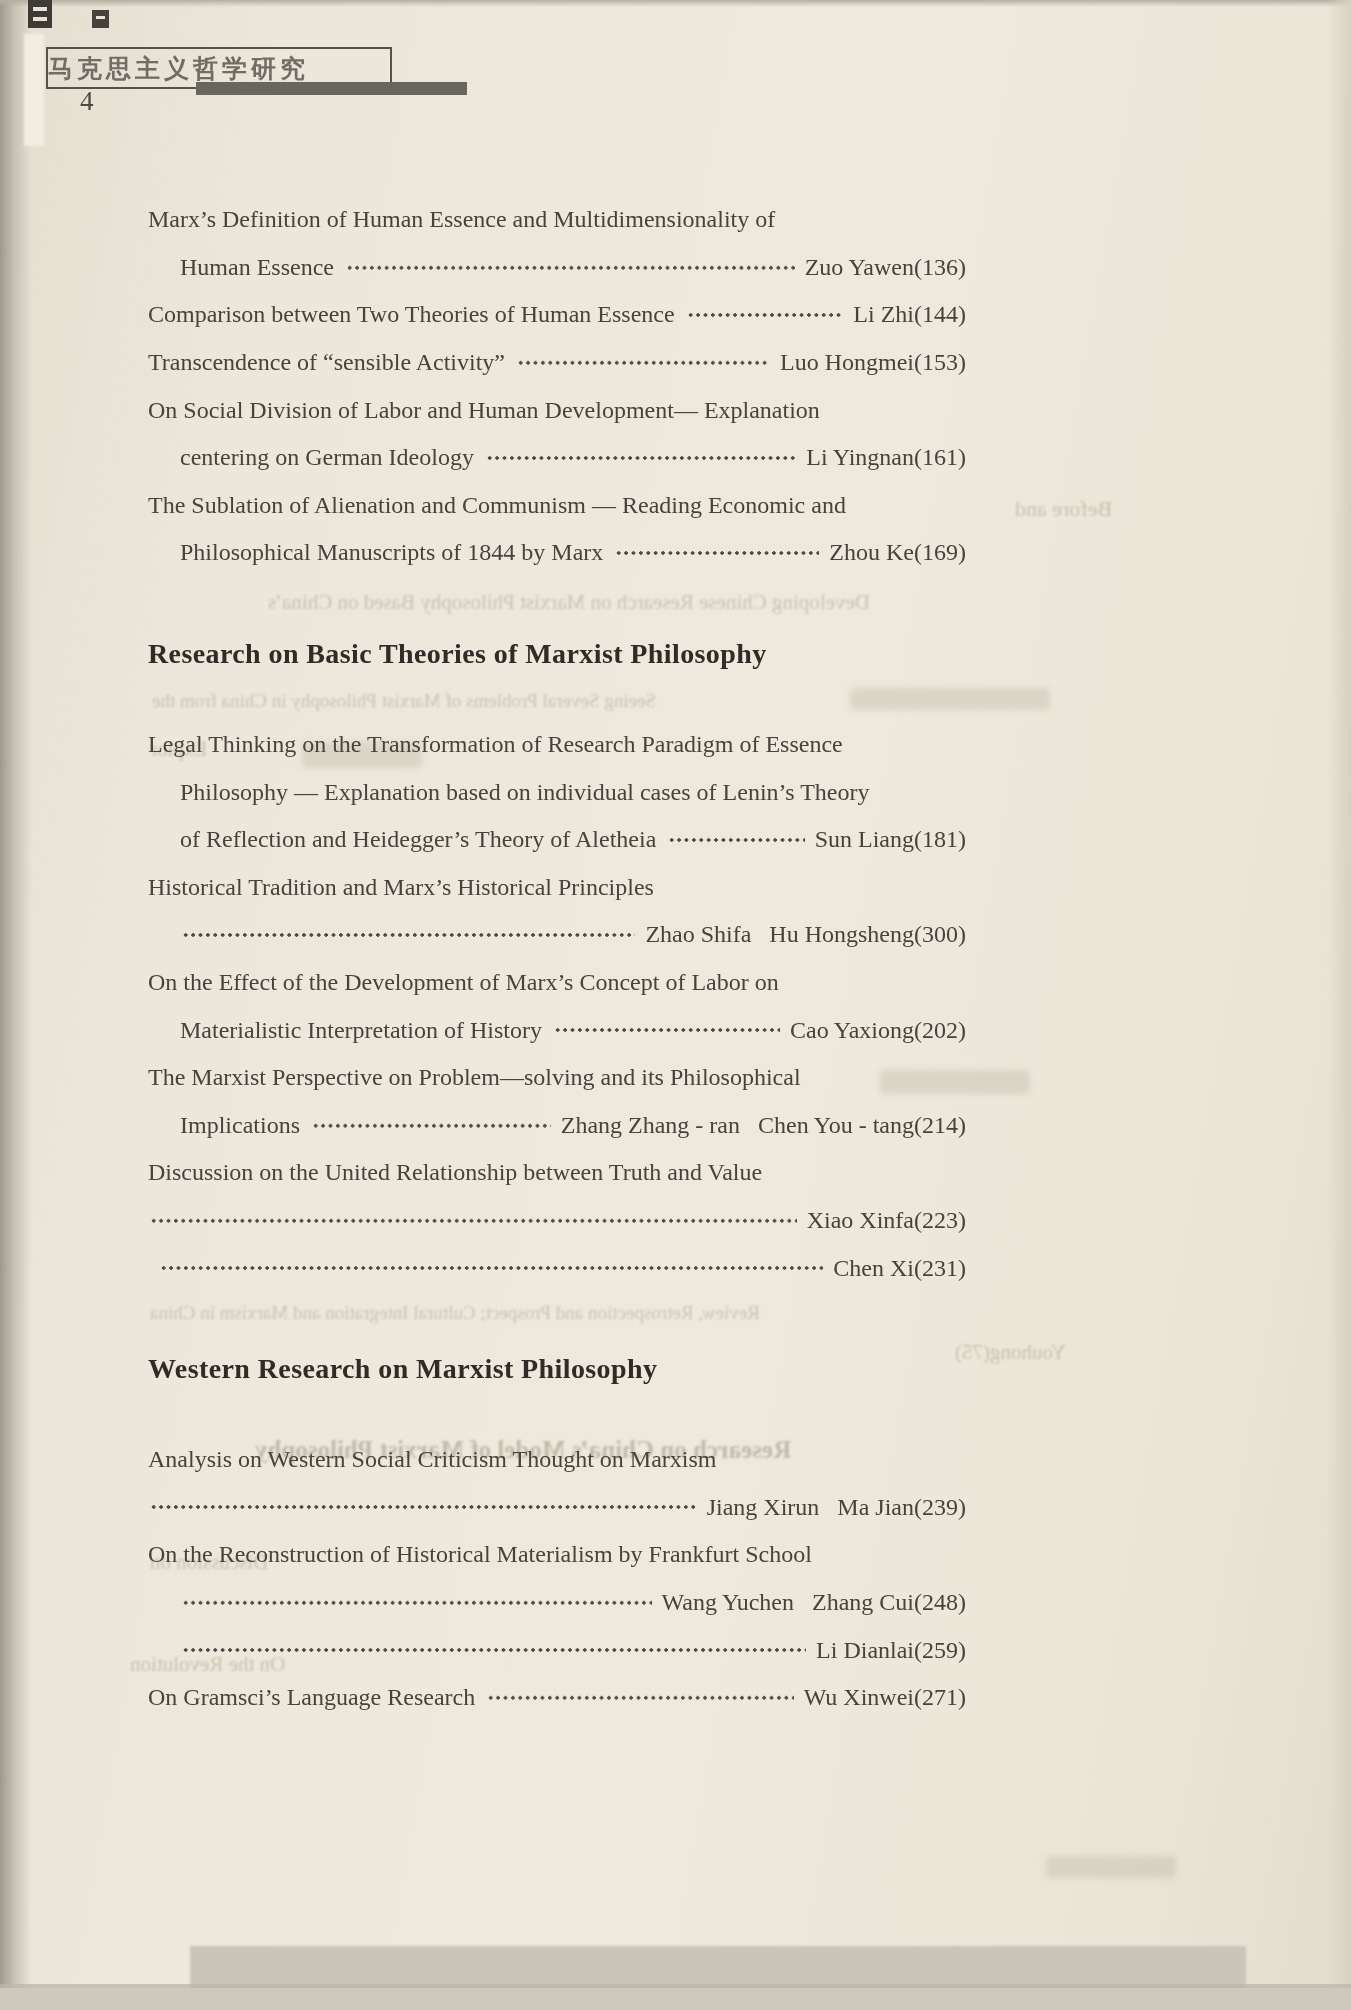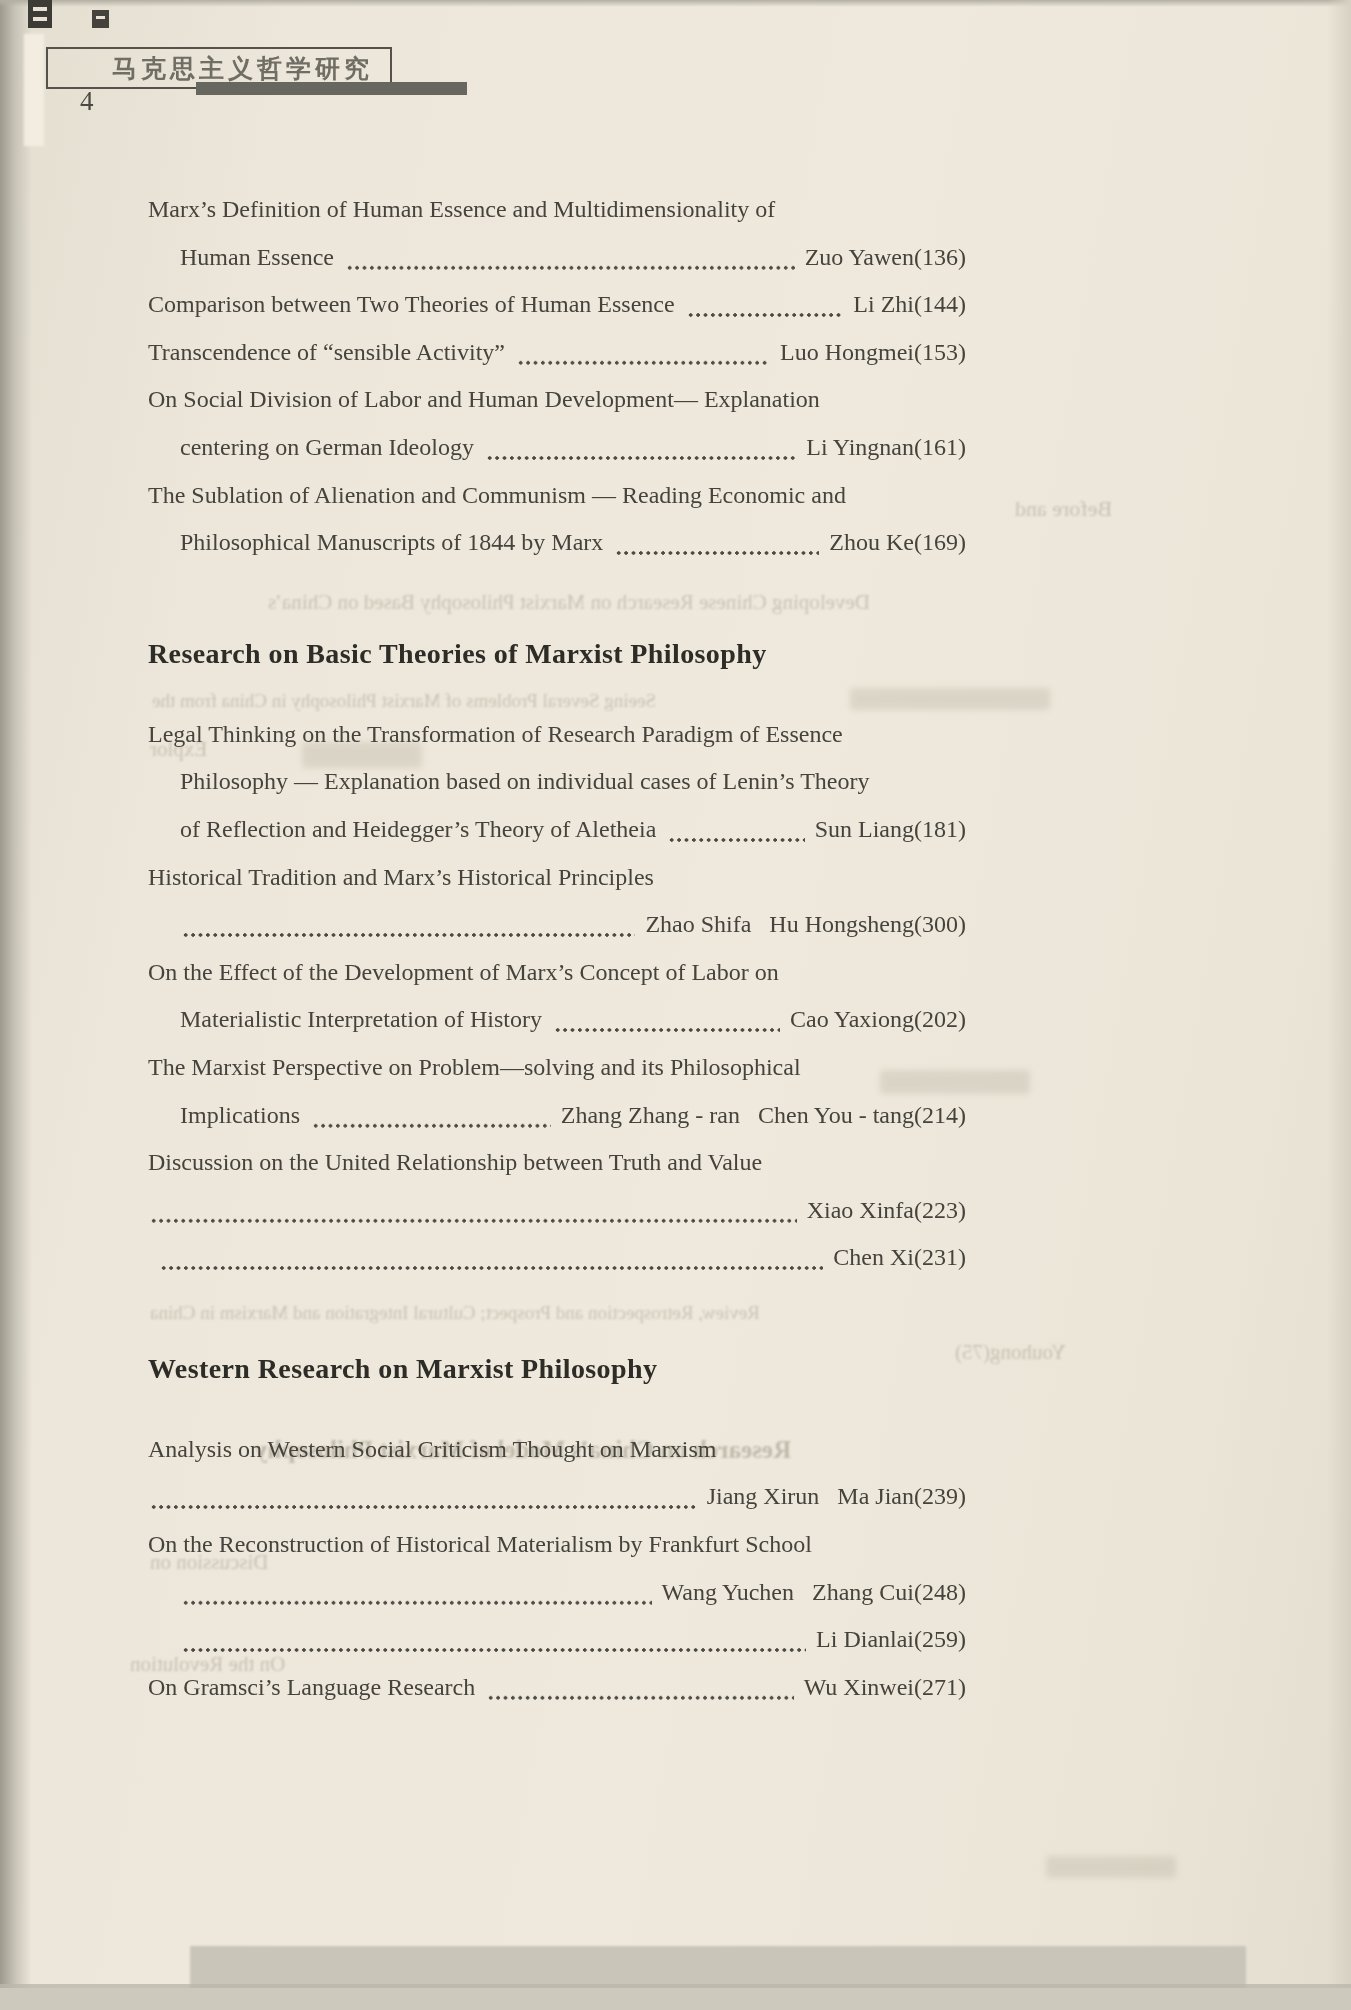--- a/index.html
+++ b/index.html
@@ -25,28 +25,28 @@
   
   .glyph1{position:absolute;left:28px;top:0;width:24px;height:28px;
     background:linear-gradient(#e7e2d5,#e7e2d5) 5px 7px/14px 4px no-repeat,
                linear-gradient(#e7e2d5,#e7e2d5) 5px 17px/14px 4px no-repeat,#3d3b35;}
   .glyph2{position:absolute;left:92px;top:10px;width:17px;height:18px;
     background:linear-gradient(#e7e2d5,#e7e2d5) 4px 6px/9px 3px no-repeat,#44423b;}
 
   
   .tab-box{position:absolute;left:46px;top:47px;width:346px;height:42px;
     border:2px solid #54524b; box-sizing:border-box; display:flex;align-items:center;
-    padding-left:64px;font-size:25px;font-weight:bold;letter-spacing:4px;color:#6f6d64;
+    font-size:25px;font-weight:bold;letter-spacing:4px;color:#6f6d64;
     font-family:"DejaVu Sans","Liberation Sans",sans-serif;}
   .tab-bar{position:absolute;left:196px;top:82px;width:271px;height:13px;background:#67665f;filter:blur(.4px);}
   .page-number{position:absolute;left:80px;top:86px;font-size:27px;color:#4b4942;}
 
   
   .toc{position:absolute;left:148px;top:196px;width:818px;color:#45433c;}
-  .toc-line{display:flex;height:47.6px;font-size:24px;}
+  .toc-line{display:flex;align-items:center;height:47.6px;font-size:24px;}
   .toc-line.indent{padding-left:32px;}
   .toc-line .t{white-space:pre;}
   .leader{flex:1 1 auto;align-self:stretch;margin:0 10px 0 12px;
     background-image:radial-gradient(circle,#4c4a43 1.5px,rgba(0,0,0,0) 1.9px);
     background-size:7.4px 47.6px;background-repeat:repeat-x;background-position:0 62%;}
   .leader.from-start{margin-left:2px;}
   .author{white-space:pre;}
   .toc-heading{font-size:28px;font-weight:bold;color:#2e2c27;text-align:left;
     margin:58px 0 48px;letter-spacing:.4px;line-height:38px;}
 

